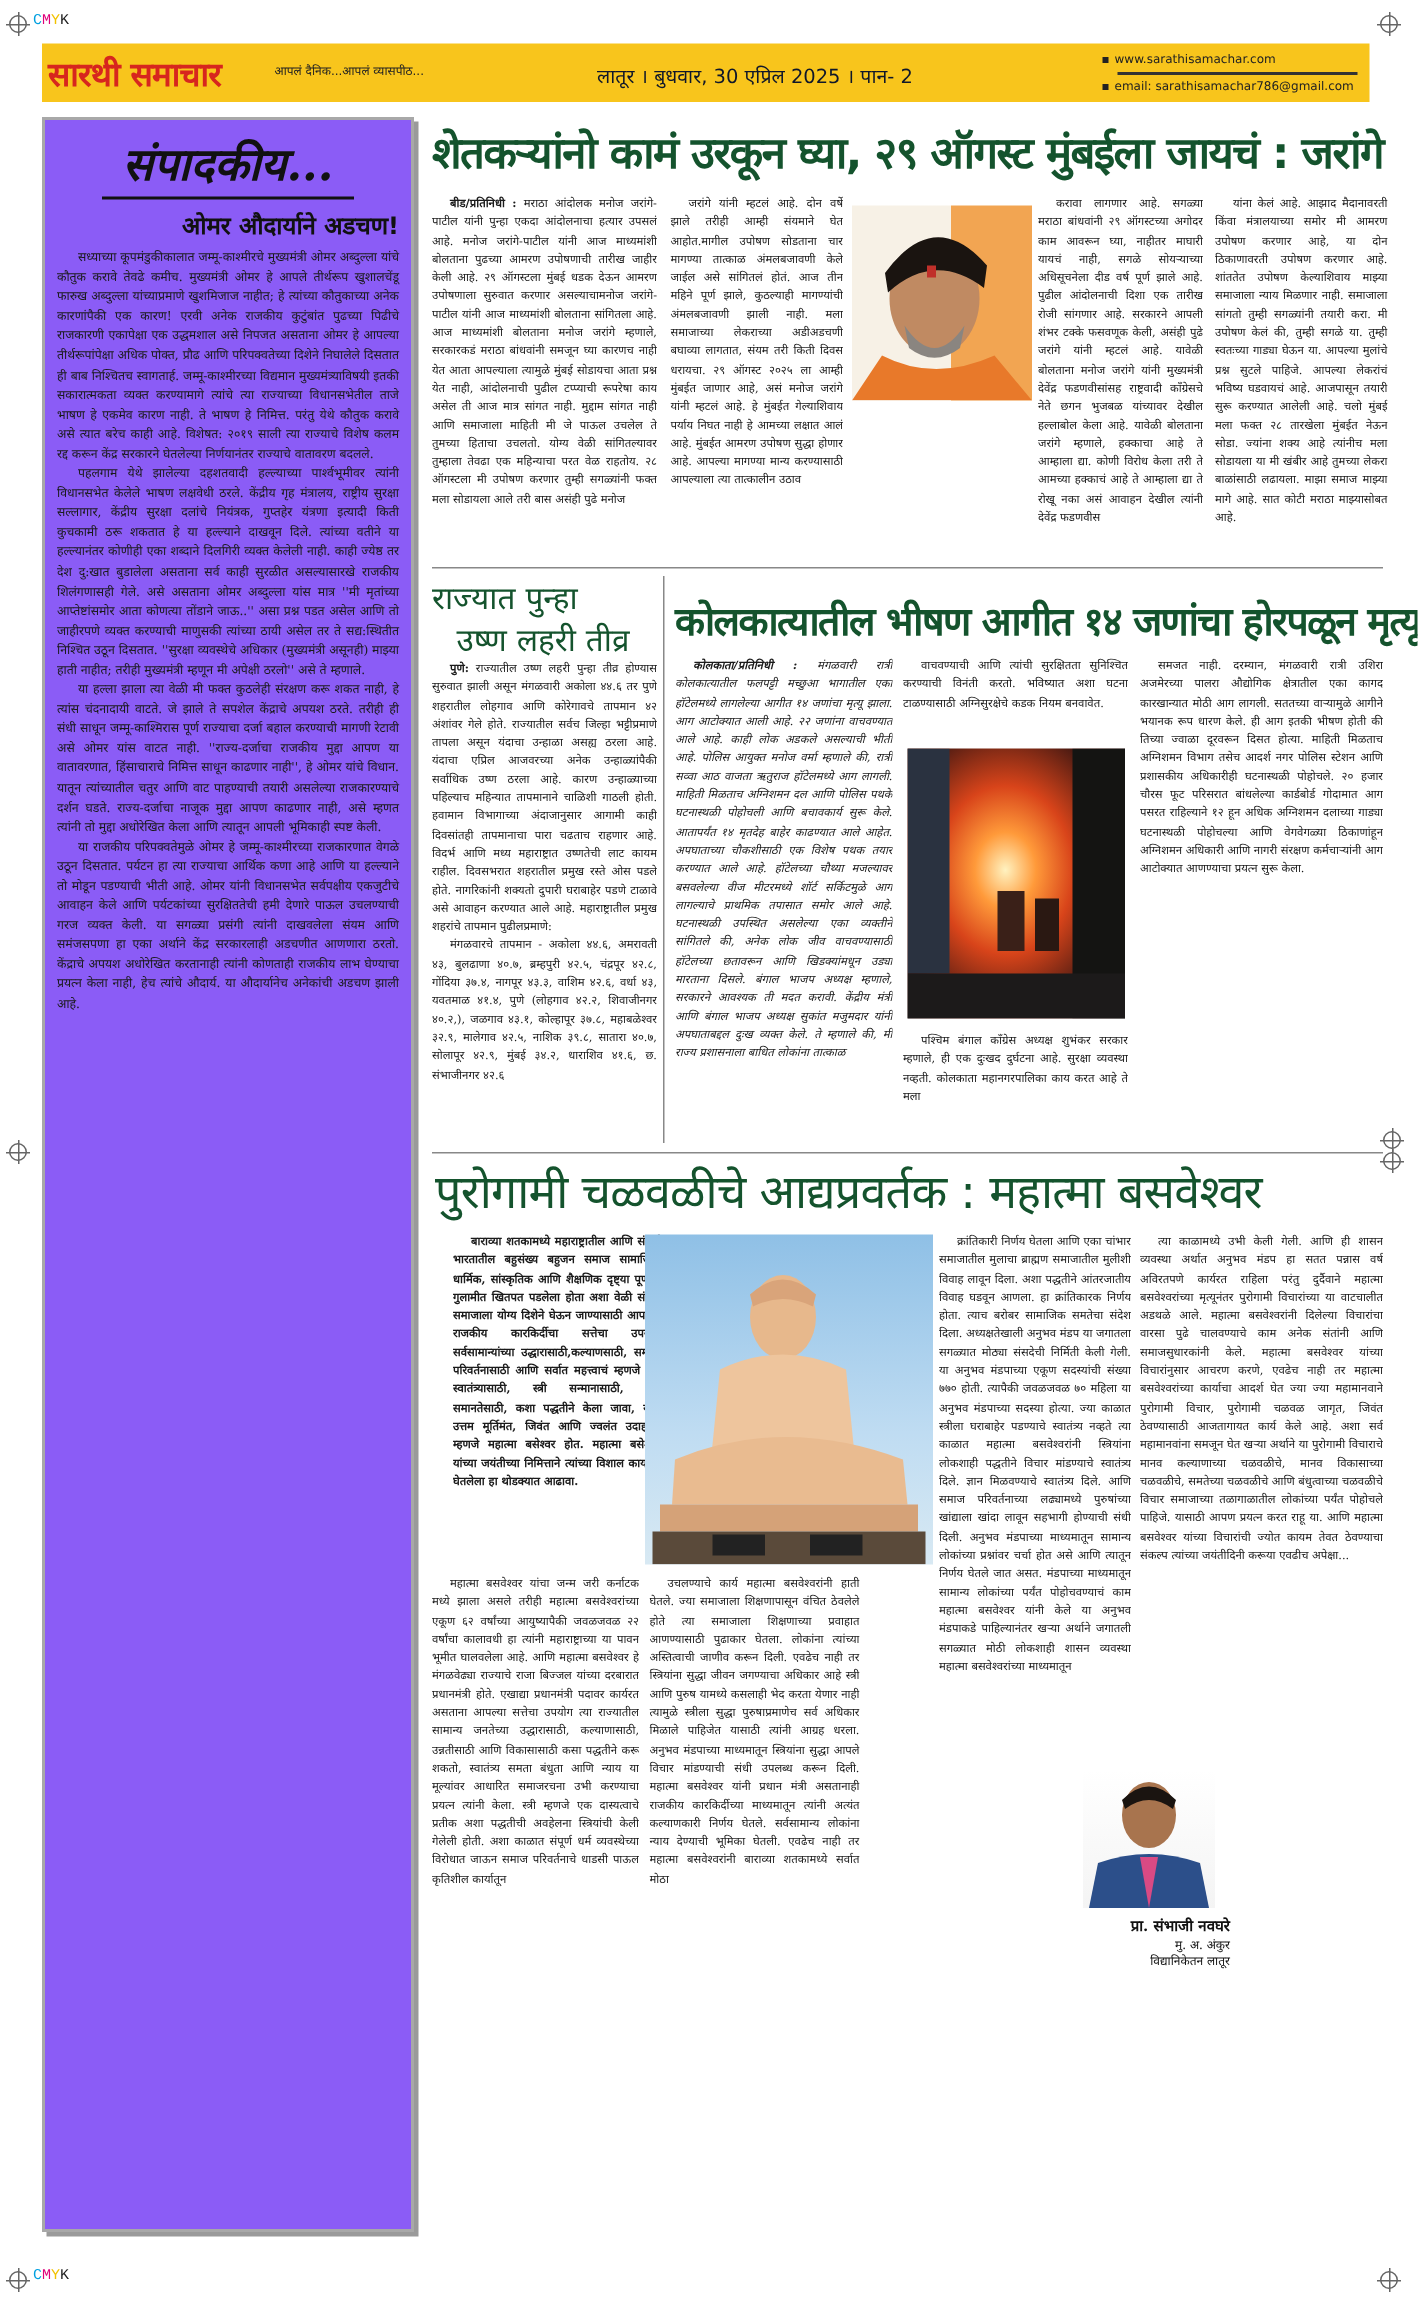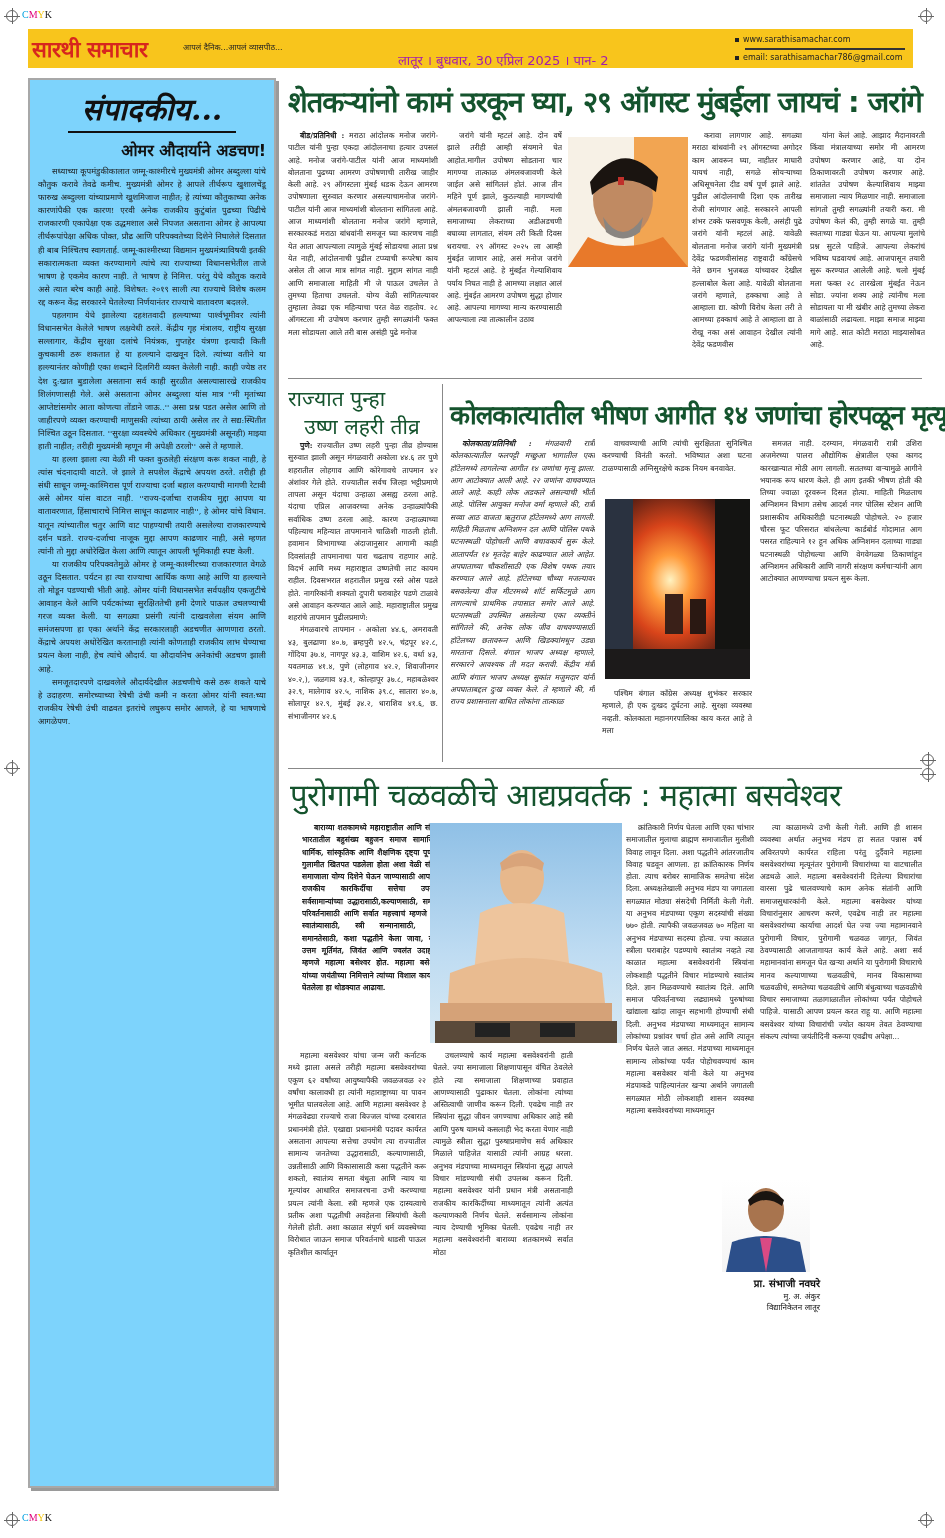--- a/index.html
+++ b/index.html
@@ -2,35 +2,35 @@
 <html><head>
 <meta charset="utf-8">
 <style>
   * { box-sizing: border-box; margin: 0; padding: 0; }
   html, body { width: 945px; height: 1538px; background: #ffffff; overflow: hidden; }
   body { position: relative; font-family: "DejaVu Sans", sans-serif; color: #111; }
 
   .reg-mark { position: absolute; width: 12px; height: 12px; border: 1px solid #666; border-radius: 50%; }
   .reg-mark::before { content: ""; position: absolute; left: -3px; right: -3px; top: 5px; height: 1px; background: #666; }
   .reg-mark::after { content: ""; position: absolute; top: -3px; bottom: -3px; left: 5px; width: 1px; background: #666; }
-  .cmyk { position: absolute; font-size: 10px; font-family: Liberation Serif, serif; }
+  .cmyk { position: absolute; font-size: 10px; font-family: Liberation Mono, monospace; }
   .cmyk .c { color: #00a0e0; } .cmyk .m { color: #e0007a; } .cmyk .y { color: #f2c200; } .cmyk .k { color: #222; }
 
   
   .masthead { position: absolute; left: 28px; top: 29px; width: 885px; height: 39px; background: #f8c51c; }
   .brand { position: absolute; left: 4px; top: 4px; font-family: "DejaVu Serif", serif; font-weight: bold; font-size: 22px; color: #d7261e; letter-spacing: -0.5px; }
   .tagline { position: absolute; left: 155px; top: 12px; font-size: 8px; color: #222; }
-  .dateline { position: absolute; left: 370px; top: 12px; font-size: 13px; color: #a21caf; margin-top: 10px; }
+  .dateline { position: absolute; left: 370px; top: 12px; font-size: 13px; color: #0f172a; }
   .contact { position: absolute; right: 8px; top: 4px; font-size: 8px; color: #222; line-height: 14px; }
   .contact .row { display: flex; align-items: center; gap: 4px; }
   .contact .bullet { width: 4px; height: 4px; background: #222; display: inline-block; }
   .contact .sep { height: 2px; background: #333; margin: 1px 0 1px 10px; width: 160px; }
 
   
-  .editorial { position: absolute; left: 28px; top: 78px; width: 248px; height: 1410px; border: 2px solid #a8a8a8; box-shadow: 3px 3px 0 #9a9a9a; background: #7dd3fc; padding: 8px 8px; }
+  .editorial { position: absolute; left: 28px; top: 78px; width: 248px; height: 1410px; border: 2px solid #a8a8a8; box-shadow: 3px 3px 0 #9a9a9a; background: #8b5cf6; padding: 8px 8px; }
   .ed-banner { text-align: center; font-family: "DejaVu Serif", serif; font-style: italic; font-weight: bold; font-size: 30px; padding-bottom: 2px; border-bottom: 2px solid #111; margin: 0 30px 6px 30px; }
   .ed-headline { font-size: 16px; font-weight: bold; margin: 4px 0 4px 2px; text-align: right; }
   .ed-body { font-family: "DejaVu Serif", serif; font-size: 8.2px; line-height: 13.1px; text-align: justify; color: #1a1a1a; }
   .ed-body p { text-indent: 14px; margin-bottom: 0; }
 
   .story { position: absolute; }
   .headline-big { font-family: "DejaVu Sans", sans-serif; font-weight: bold; letter-spacing: -1px; color: #14532d; white-space: nowrap; }
   .col-text { font-family: "DejaVu Serif", serif; font-size: 7.6px; line-height: 12.3px; text-align: justify; color: #1a1a1a; position: absolute; overflow: hidden; }
   .col-text p { text-indent: 12px; }
   .col-text .lead { font-weight: bold; }
@@ -74,21 +74,20 @@
 </header>
 
 <section class="editorial">
   <div class="ed-banner">संपादकीय...</div>
   <h2 class="ed-headline">ओमर औदार्याने अडचण!</h2>
   <div class="ed-body">
     <p>सध्याच्या कूपमंडुकीकालात जम्मू-काश्मीरचे मुख्यमंत्री ओमर अब्दुल्ला यांचे कौतुक करावे तेवढे कमीच. मुख्यमंत्री ओमर हे आपले तीर्थरूप खुशालचेंडू फारुख अब्दुल्ला यांच्याप्रमाणे खुशमिजाज नाहीत; हे त्यांच्या कौतुकाच्या अनेक कारणांपैकी एक कारण! एरवी अनेक राजकीय कुटुंबांत पुढच्या पिढीचे राजकारणी एकापेक्षा एक उद्धमशाल असे निपजत असताना ओमर हे आपल्या तीर्थरूपांपेक्षा अधिक पोक्त, प्रौढ आणि परिपक्वतेच्या दिशेने निघालेले दिसतात ही बाब निश्चितच स्वागतार्ह. जम्मू-काश्मीरच्या विद्यमान मुख्यमंत्र्याविषयी इतकी सकारात्मकता व्यक्त करण्यामागे त्यांचे त्या राज्याच्या विधानसभेतील ताजे भाषण हे एकमेव कारण नाही. ते भाषण हे निमित्त. परंतु येथे कौतुक करावे असे त्यात बरेच काही आहे. विशेषत: २०१९ साली त्या राज्याचे विशेष कलम रद्द करून केंद्र सरकारने घेतलेल्या निर्णयानंतर राज्याचे वातावरण बदलले.</p>
     <p>पहलगाम येथे झालेल्या दहशतवादी हल्ल्याच्या पार्श्वभूमीवर त्यांनी विधानसभेत केलेले भाषण लक्षवेधी ठरले. केंद्रीय गृह मंत्रालय, राष्ट्रीय सुरक्षा सल्लागार, केंद्रीय सुरक्षा दलांचे नियंत्रक, गुप्तहेर यंत्रणा इत्यादी किती कुचकामी ठरू शकतात हे या हल्ल्याने दाखवून दिले. त्यांच्या वतीने या हल्ल्यानंतर कोणीही एका शब्दाने दिलगिरी व्यक्त केलेली नाही. काही ज्येष्ठ तर देश दु:खात बुडालेला असताना सर्व काही सुरळीत असल्यासारखे राजकीय शिलंगणासही गेले. असे असताना ओमर अब्दुल्ला यांस मात्र ''मी मृतांच्या आप्तेष्टांसमोर आता कोणत्या तोंडाने जाऊ..'' असा प्रश्न पडत असेल आणि तो जाहीरपणे व्यक्त करण्याची माणुसकी त्यांच्या ठायी असेल तर ते सद्य:स्थितीत निश्चित उठून दिसतात. ''सुरक्षा व्यवस्थेचे अधिकार (मुख्यमंत्री असूनही) माझ्या हाती नाहीत; तरीही मुख्यमंत्री म्हणून मी अपेक्षी ठरलो'' असे ते म्हणाले.</p>
     <p>या हल्ला झाला त्या वेळी मी फक्त कुठलेही संरक्षण करू शकत नाही, हे त्यांस चंदनादायी वाटते. जे झाले ते सपशेल केंद्राचे अपयश ठरते. तरीही ही संधी साधून जम्मू-काश्मिरास पूर्ण राज्याचा दर्जा बहाल करण्याची मागणी रेटावी असे ओमर यांस वाटत नाही. ''राज्य-दर्जाचा राजकीय मुद्दा आपण या वातावरणात, हिंसाचाराचे निमित्त साधून काढणार नाही'', हे ओमर यांचे विधान. यातून त्यांच्यातील चतुर आणि वाट पाहण्याची तयारी असलेल्या राजकारण्याचे दर्शन घडते. राज्य-दर्जाचा नाजूक मुद्दा आपण काढणार नाही, असे म्हणत त्यांनी तो मुद्दा अधोरेखित केला आणि त्यातून आपली भूमिकाही स्पष्ट केली.</p>
     <p>या राजकीय परिपक्वतेमुळे ओमर हे जम्मू-काश्मीरच्या राजकारणात वेगळे उठून दिसतात. पर्यटन हा त्या राज्याचा आर्थिक कणा आहे आणि या हल्ल्याने तो मोडून पडण्याची भीती आहे. ओमर यांनी विधानसभेत सर्वपक्षीय एकजुटीचे आवाहन केले आणि पर्यटकांच्या सुरक्षिततेची हमी देणारे पाऊल उचलण्याची गरज व्यक्त केली. या सगळ्या प्रसंगी त्यांनी दाखवलेला संयम आणि समंजसपणा हा एका अर्थाने केंद्र सरकारलाही अडचणीत आणणारा ठरतो. केंद्राचे अपयश अधोरेखित करतानाही त्यांनी कोणताही राजकीय लाभ घेण्याचा प्रयत्न केला नाही, हेच त्यांचे औदार्य. या औदार्यानेच अनेकांची अडचण झाली आहे.</p>
-    <p>समजूतदारपणे दाखवलेले औदार्यदेखील अडचणीचे कसे ठरू शकते याचे हे उदाहरण. समोरच्याच्या रेषेची उंची कमी न करता ओमर यांनी स्वत:च्या राजकीय रेषेची उंची वाढवत इतरांचे लघुरूप समोर आणले, हे या भाषणाचे आगळेपण.</p>
   </div>
 </section>
 
 <div class="story" style="left:288px;top:82px;width:630px;height:290px;">
   <h1 class="headline-big" style="font-size:29px;line-height:40px;">शेतकऱ्यांनो कामं उरकून घ्या, २९ ऑगस्ट मुंबईला जायचं : जरांगे</h1>
 </div>
 <div class="col-text" style="left:288px;top:130px;width:150px;height:240px;">
   <p><span class="lead">बीड/प्रतिनिधी :</span> <span>मराठा आंदोलक मनोज जरांगे-पाटील यांनी पुन्हा एकदा आंदोलनाचा हत्यार उपसलं आहे. मनोज जरांगे-पाटील यांनी आज माध्यमांशी बोलताना पुढच्या आमरण उपोषणाची तारीख जाहीर केली आहे. २९ ऑगस्टला मुंबई धडक देऊन आमरण उपोषणाला सुरुवात करणार असल्याचामनोज जरांगे-पाटील यांनी आज माध्यमांशी बोलताना सांगितला आहे. आज माध्यमांशी बोलताना मनोज जरांगे म्हणाले, सरकारकडं मराठा बांधवांनी समजून घ्या कारणच नाही येत आता आपल्याला त्यामुळे मुंबई सोडायचा आता प्रश्न येत नाही, आंदोलनाची पुढील टप्प्याची रूपरेषा काय असेल ती आज मात्र सांगत नाही. मुद्दाम सांगत नाही आणि समाजाला माहिती मी जे पाऊल उचलेल ते तुमच्या हिताचा उचलतो. योग्य वेळी सांगितल्यावर तुम्हाला तेवढा एक महिन्याचा परत वेळ राहतोय. २८ ऑगस्टला मी उपोषण करणार तुम्ही सगळ्यांनी फक्त मला सोडायला आले तरी बास असंही पुढे मनोज</span></p>
 </div>
 <div class="col-text" style="left:447px;top:130px;width:115px;height:240px;">

